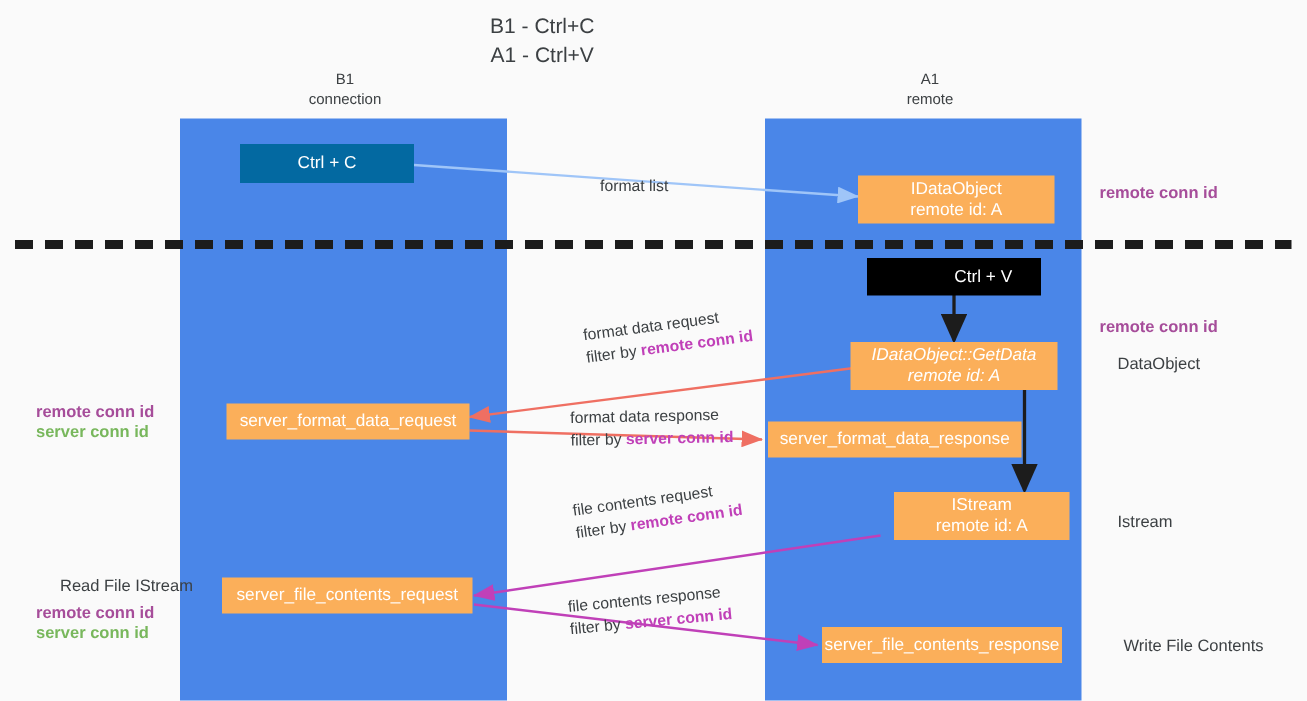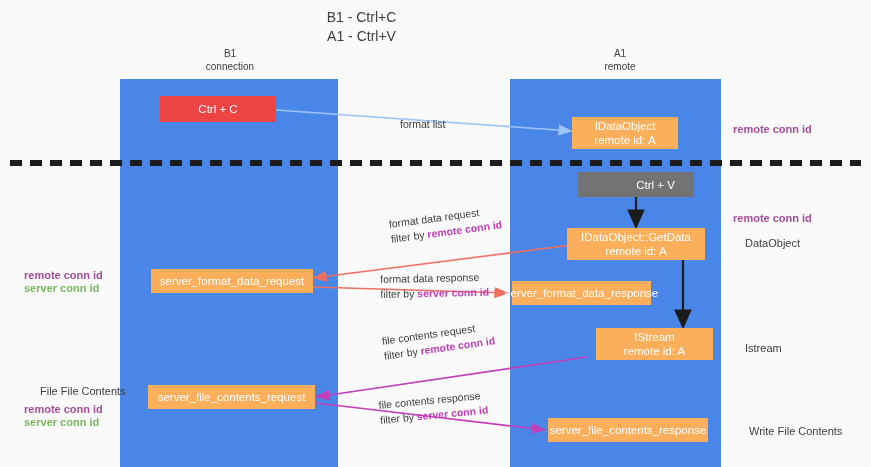--- a/index.html
+++ b/index.html
@@ -62,22 +62,22 @@
     flex-direction: column;
     align-items: center;
     justify-content: center;
     font-size: 11.5px;
     line-height: 14px;
     text-align: center;
     color: #ffffff;
     white-space: pre-line;
     padding: 2px 4px;
   }
-  .box.green { background: #ef4444; }
-  .box.green2 { background: #737373; padding-left: 43px; }
+  .box.green { background: #0369a1; }
+  .box.green2 { background: #000000; padding-left: 43px; }
   .box.orange { background: #fbaf5a; }
 
   
   .annot {
     position: absolute;
     font-size: 11px;
     line-height: 14px;
     white-space: pre-line;
   }
   .purple { color: #a64d9a; font-weight: bold; }
@@ -140,31 +140,31 @@
 
     <line x1="587" y1="357" x2="316" y2="397" stroke="#c040b8" stroke-width="1.6" marker-end="url(#ar-mag)"></line>
 
     <line x1="316" y1="403" x2="545" y2="430" stroke="#c040b8" stroke-width="1.6" marker-end="url(#ar-mag)"></line>
 
     <path d="M 668,309 L 700,309" stroke="none" fill="none"></path>
   </svg>
 
   <div class="box green" id="box-ctrlc" style="left:160px; top:96px; width:116px; height:26px;">Ctrl + C</div>
 
-  <div class="box orange" id="box-ole" style="left:572px; top:117px; width:106px; height:32px;">IDataObject
+  <div class="box orange" id="box-ole" style="left:572px; top:117px; width:131px; height:32px;">IDataObject
 remote id: A</div>
 
   <div class="box green2" id="box-ctrlv" style="left:578px; top:172px; width:116px; height:25px;">Ctrl + V</div>
 
-  <div class="box orange" id="box-getdata" style="left:567px; top:228px; width:138px; height:32px;">IDataObject::GetData
+  <div class="box orange" id="box-getdata" style="left:567px; top:228px; width:138px; height:32px;font-style:italic;">IDataObject::GetData
 remote id: A</div>
 
   <div class="box orange" id="box-sfdreq" style="left:151px; top:269px; width:162px; height:24px;">server_format_data_request</div>
 
-  <div class="box orange" id="box-sfdres" style="left:512px; top:281px; width:139px; height:24px;text-align:right;">server_format_data_response</div>
+  <div class="box orange" id="box-sfdres" style="left:512px; top:281px; width:169px; height:24px;text-align:right;">server_format_data_response</div>
 
   <div class="box orange" id="box-istream" style="left:596px; top:328px; width:117px; height:32px;">IStream
 remote id: A</div>
 
   <div class="box orange" id="box-sfcreq" style="left:148px; top:385px; width:167px; height:24px;">server_file_contents_request</div>
 
   <div class="box orange" id="box-sfcres" style="left:548px; top:418px; width:160px; height:24px;">server_file_contents_response</div>
 
   <div class="edge-label" style="left:400px; top:101px;margin-top:16px;">format list</div>
 
@@ -194,19 +194,19 @@
 
   <div class="annot plain" style="left:729px; top:236px;">DataObject</div>
 
   <div class="annot plain" style="left:729px; top:341px;">Istream</div>
 
   <div class="annot plain" style="left:733px; top:424px;text-align:center;">Write File Contents</div>
 
   <div class="annot purple" style="left:24px; top:268px;">remote conn id</div>
   <div class="annot green-t" style="left:24px; top:281px;">server conn id</div>
 
-  <div class="annot plain" style="left:24px; top:384px;">File File Contents</div>
+  <div class="annot plain" style="left:24px; top:384px;">Read File IStream</div>
   <div class="annot purple" style="left:24px; top:402px;">remote conn id</div>
   <div class="annot green-t" style="left:24px; top:415px;">server conn id</div>
 
   <div id="divider"></div>
 
 </div>
 
 </body></html>

